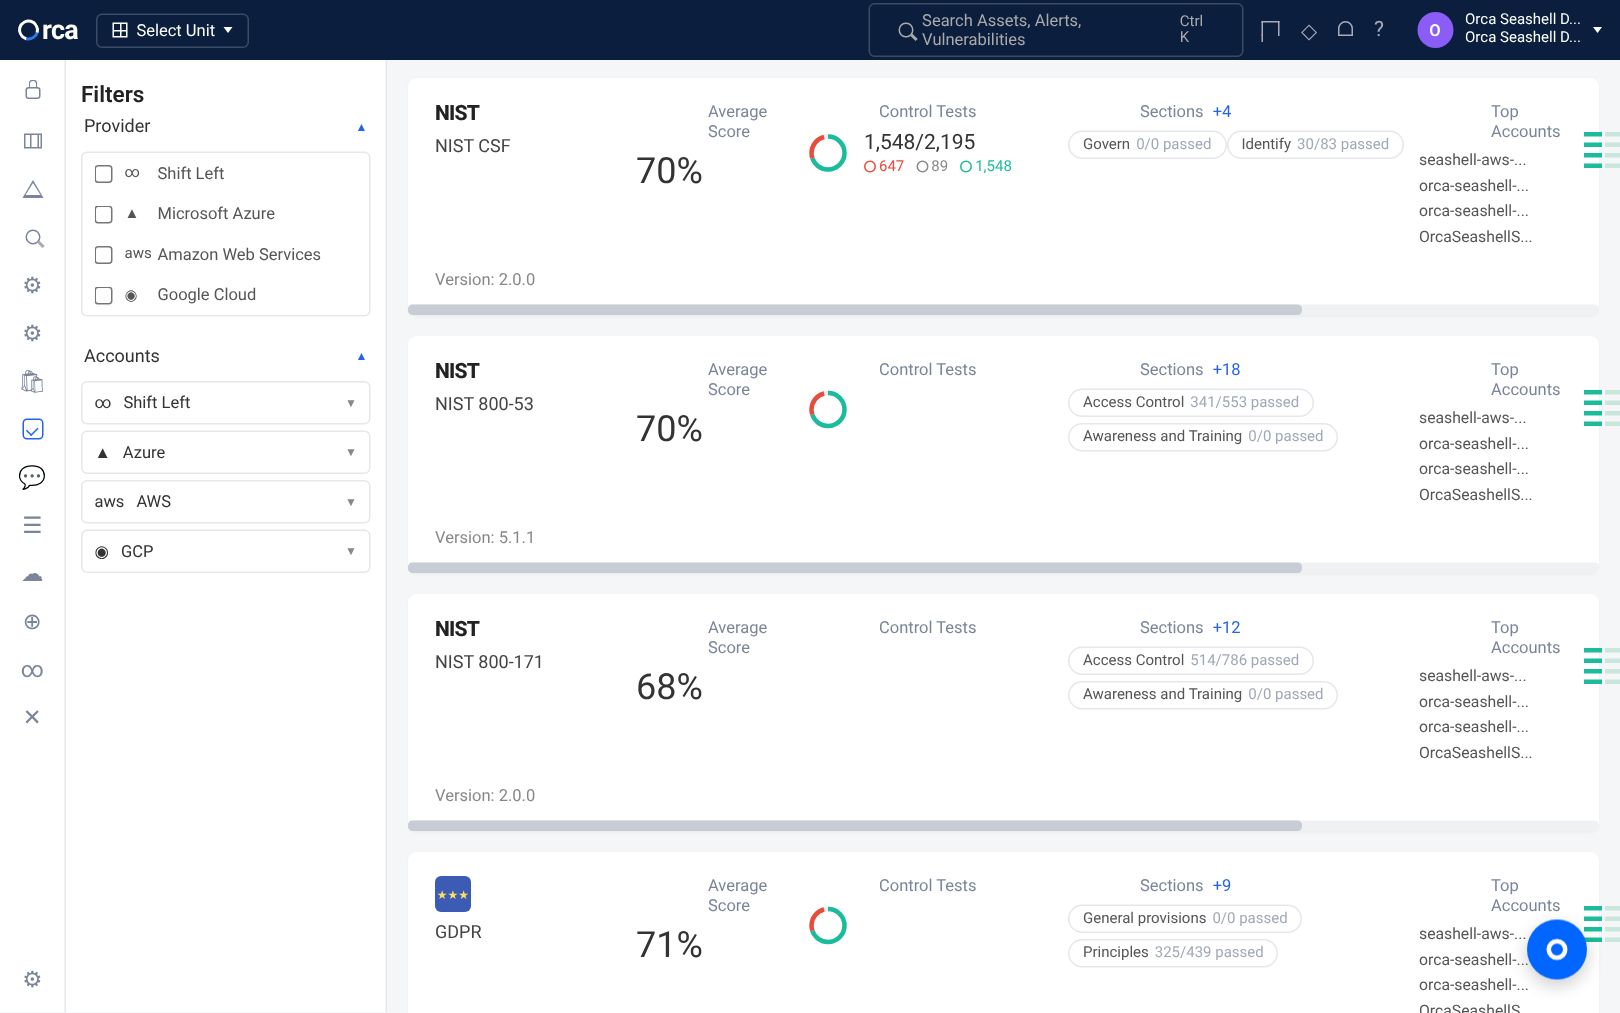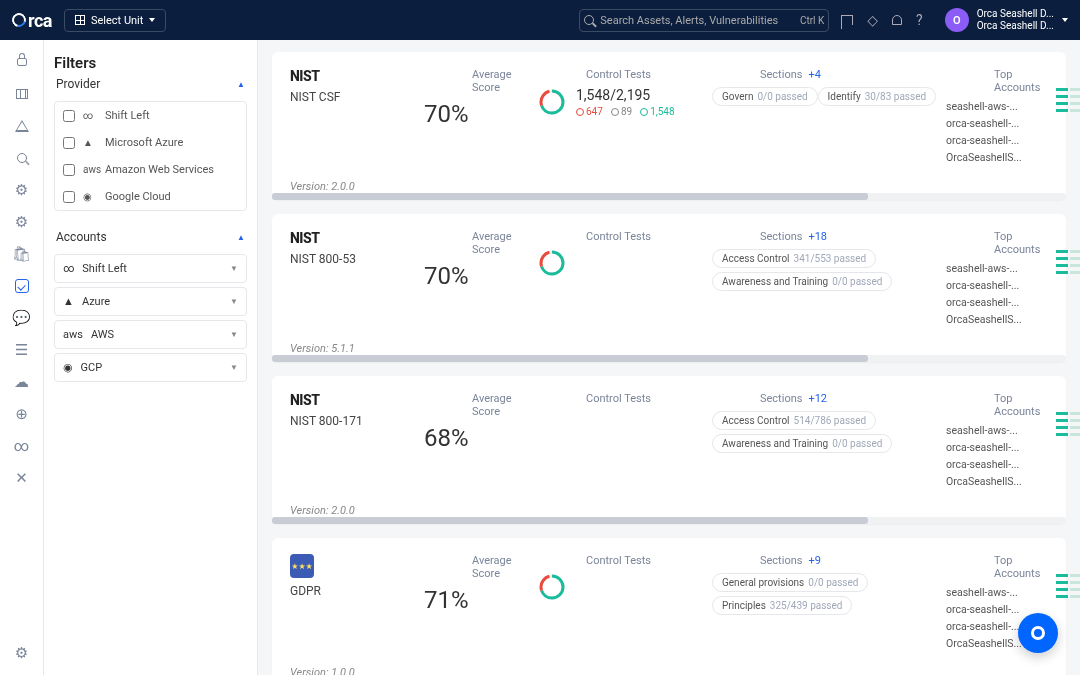--- a/index.html
+++ b/index.html
@@ -7,21 +7,21 @@
   .topbar { height: 40px; background: #0b1e3d; display: flex; align-items: center; padding: 0 12px; gap: 12px; }
   .logo { color: #fff; font-weight: 700; font-size: 18px; letter-spacing: -0.5px; display:flex; align-items:center; gap:2px;}
   .logo .o { display:inline-block; width:14px; height:14px; border:2.5px solid #fff; border-radius:50%; border-bottom-color:#2b7de9; transform:rotate(-30deg);}
   .select-unit { border: 1px solid #3a4b66; color: #fff; background: transparent; padding: 4px 10px; border-radius: 4px; font-size: 11px; display: flex; align-items: center; gap: 6px; cursor:pointer;}
   .select-unit .grid-ic { display:inline-block; width:10px; height:10px; border:1px solid #fff; position:relative;}
   .select-unit .grid-ic::before,.select-unit .grid-ic::after{content:'';position:absolute;background:#fff;}
   .select-unit .grid-ic::before{left:50%;top:0;width:1px;height:100%;}
   .select-unit .grid-ic::after{top:50%;left:0;height:1px;width:100%;}
   .tri-down{width:0;height:0;border-left:3px solid transparent;border-right:3px solid transparent;border-top:4px solid #fff;}
   .topbar-spacer { flex: 1; }
-  .search-box { display: flex; align-items: center; background: transparent; border: 1px solid #3a4b66; border-radius: 4px; padding: 4px 4px; color: #aaa; gap: 6px; width: 250px; font-size: 11px; justify-content:space-between;}
+  .search-box { display: flex; align-items: center; background: transparent; border: 1px solid #3a4b66; border-radius: 4px; padding: 4px 19px; color: #aaa; gap: 6px; width: 250px; font-size: 11px; justify-content:space-between;}
   .search-box .left{display:flex;align-items:center;gap:6px;}
   .search-ic{display:inline-block;width:10px;height:10px;border:1.5px solid #aaa;border-radius:50%;position:relative;}
   .search-ic::after{content:'';position:absolute;width:5px;height:1.5px;background:#aaa;right:-4px;bottom:-1px;transform:rotate(45deg);}
   .kbd { font-size: 10px; color:#aaa;}
   .top-icons { display: flex; align-items: center; gap: 14px; color: #aab; }
   .top-icons span { cursor: pointer; font-size:14px; }
   .flag-ic{display:inline-block;width:12px;height:10px;border:1.5px solid #aab;border-bottom:none;position:relative;}
   .flag-ic::before{content:'';position:absolute;left:-1.5px;top:8px;width:1.5px;height:5px;background:#aab;}
   .bell-ic{position:relative;display:inline-block;width:10px;height:10px;border:1.5px solid #aab;border-radius:50% 50% 0 0;border-bottom:1.5px solid #aab;}
   .user-block { display: flex; align-items: center; gap: 8px; margin-left: 10px; }
@@ -74,21 +74,21 @@
   .ct-breakdown .gr{color:#1abc9c;}
   .dot{display:inline-block;width:8px;height:8px;border-radius:50%;border:1.5px solid currentColor;margin-right:2px;vertical-align:middle;}
   .sections-hdr{display:flex;align-items:center;gap:6px;}
   .sections-count { color: #2563eb; font-size: 11px;}
   .pill { display: inline-flex; border: 1px solid #e5e7eb; border-radius: 14px; padding: 3px 9px; font-size: 10px; color: #555; margin-bottom: 4px; gap:4px;}
   .pill .muted{color:#a0a8b8;}
   .accounts-list div { font-size: 10.5px; color: #555; white-space: nowrap; overflow: hidden; text-overflow: ellipsis; margin-bottom: 4px; }
   .bars-col{width:26px;display:flex;flex-direction:column;gap:4px;padding-top:20px;}
   .bar-row{display:flex;gap:2px;}
   .bar-seg{height:3px;flex:1;background:#1abc9c;}
-  .version { color: #888; font-size: 11px; padding: 12px 0 0; font-style: italic; }
+  .version { color: #888; font-size: 11px; padding: 12px 0 10px; }
   .card-scrollbar { height: 7px; background: #f0f1f3; border-radius: 3px; margin: 0 -18px; }
   .card-scrollbar .thumb{height:100%;background:#c8ccd4;border-radius:3px;width:75%;}
   .chev-col{width:16px;display:flex;align-items:center;justify-content:center;color:#2563eb;font-size:14px;padding-top:40px;}
   .right-group{display:flex;gap:16px;}
 
   .fab { position: fixed; right: 22px; bottom: 22px; width: 40px; height: 40px; background: #0066ff; border-radius: 50%; display: flex; align-items: center; justify-content: center; color: #fff; box-shadow: 0 4px 12px rgba(0,0,0,0.2); cursor:pointer;}
   .fab-inner{width:14px;height:14px;border:3px solid #fff;border-radius:50%;}
 </style>
 </head>
 <body>

